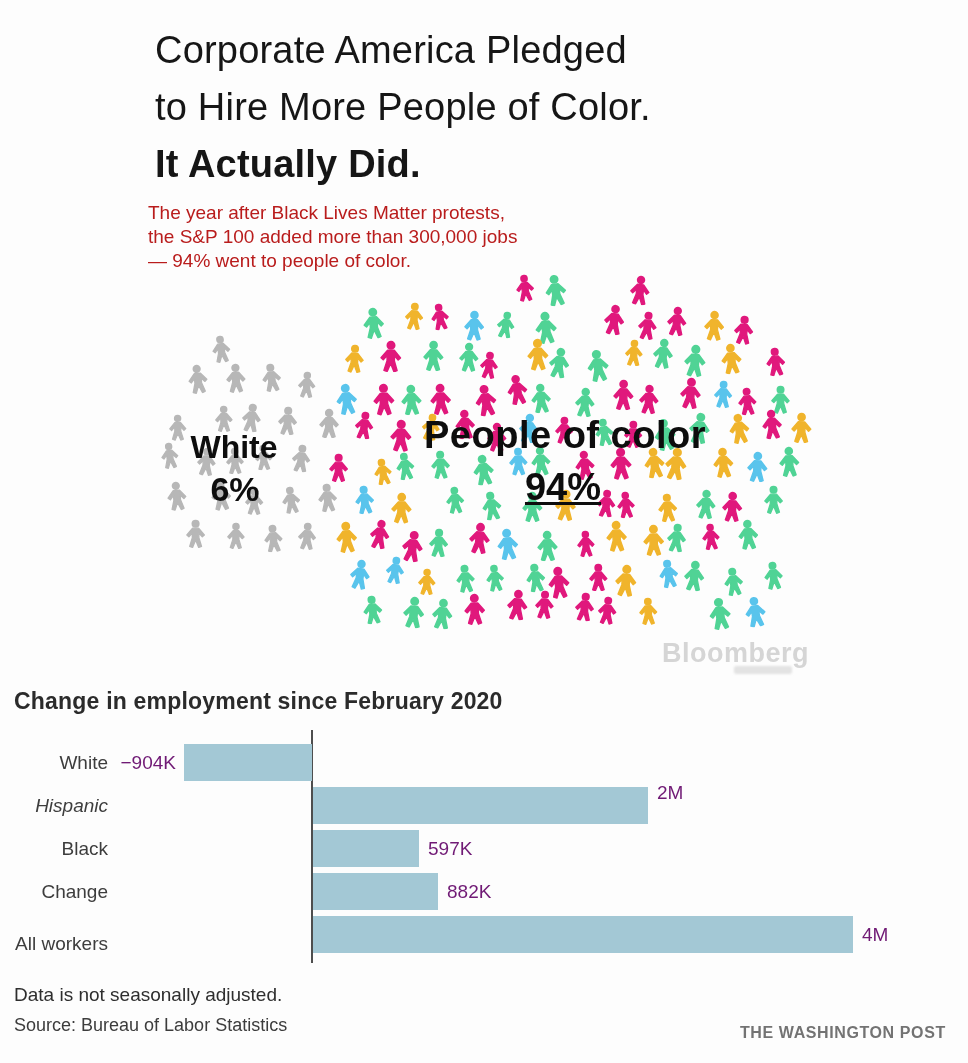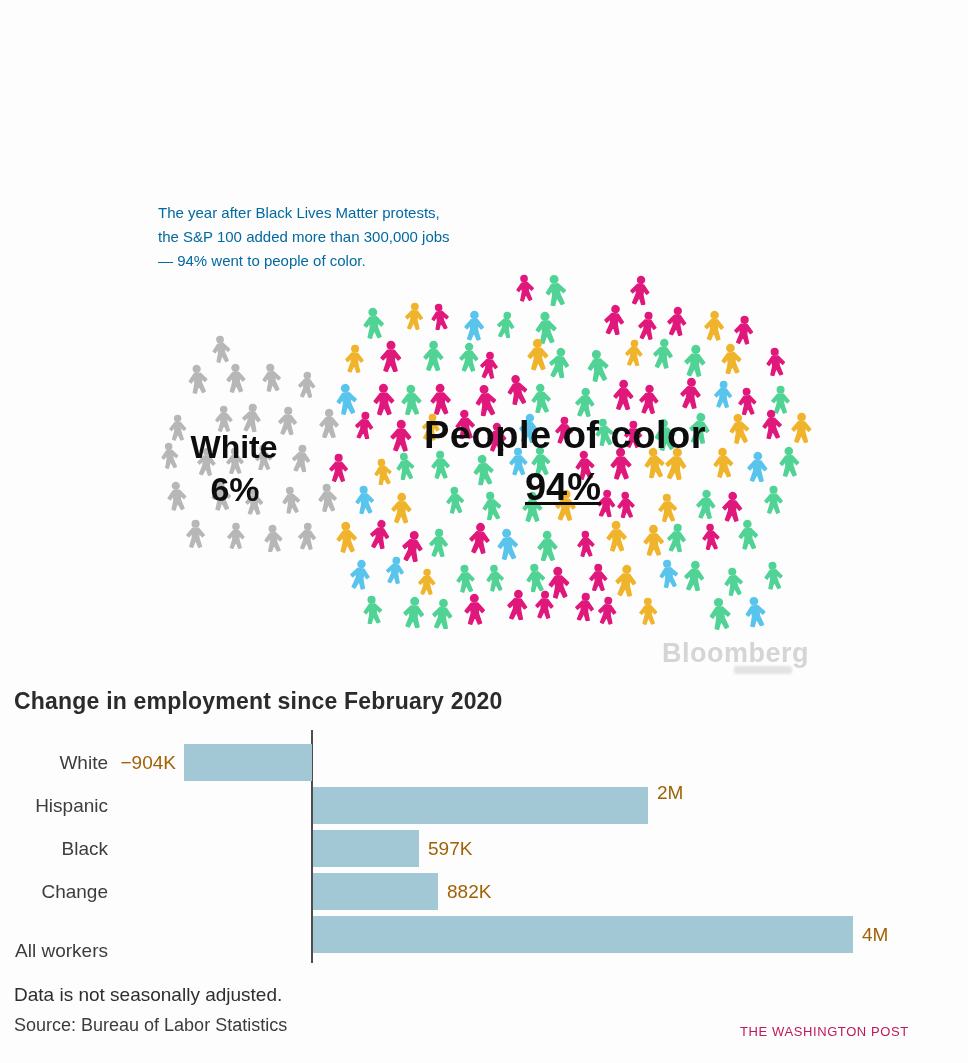--- a/index.html
+++ b/index.html
@@ -3,48 +3,53 @@
 <meta charset="utf-8">
 <style>
   html,body{margin:0;padding:0;background:#ffffff;}
   .page{
     position:relative;width:968px;height:1063px;background:#fdfdfd;overflow:hidden;
     font-family:"Liberation Sans","DejaVu Sans",sans-serif;color:#1a1a1a;
   }
   
   .title{position:absolute;left:155px;top:22px;font-size:38px;line-height:57px;color:#161616;letter-spacing:.2px;}
   .title .bold{font-weight:bold;}
-  .subtitle{position:absolute;left:158px;top:201px;font-size:15px;line-height:24px;color:#0369a1;}
+  .subtitle{position:absolute;left:148px;top:201px;font-size:19px;line-height:24px;color:#b91c1c;}
   
   .pictogram{position:absolute;left:0;top:278px;width:968px;height:378px;}
   .fig{position:absolute;pointer-events:none;}
   .group-label{position:absolute;transform:translateX(-50%);font-weight:bold;color:#0d0d0d;white-space:nowrap;z-index:5;}
   .lbl-white{left:234px;top:151px;font-size:32px;}
   .lbl-white-pct{left:235px;top:192px;font-size:34px;}
   .lbl-poc{left:565px;top:136px;font-size:38px;letter-spacing:.5px;}
   .lbl-poc-pct{left:563px;top:188px;font-size:38px;text-decoration:underline;}
   .watermark{position:absolute;left:662px;top:638px;font-size:27px;font-weight:bold;color:#d5d5d5;letter-spacing:.5px;}
   .watermark-sub{position:absolute;left:734px;top:666px;width:58px;height:8px;background:#e3e3e3;border-radius:2px;filter:blur(1px);}
   
   .chart-title{position:absolute;left:14px;top:688px;font-size:23px;font-weight:bold;color:#2b2b2b;letter-spacing:.2px;}
   .chart{position:absolute;left:0;top:728px;width:968px;height:240px;}
   .axis{position:absolute;left:311px;top:2px;width:2px;height:233px;background:#4e4e4e;}
   .bar-row-label{position:absolute;width:108px;text-align:right;font-size:19px;color:#3d3d3d;}
   .bar{position:absolute;background:#a3c8d5;}
-  .bar-value{position:absolute;font-size:19px;color:#a16207;white-space:nowrap;}
+  .bar-value{position:absolute;font-size:19px;color:#701a75;white-space:nowrap;}
   
   .footnote{position:absolute;left:14px;top:984px;font-size:19px;color:#2e2e2e;}
   .source{position:absolute;left:14px;top:1015px;font-size:18px;color:#3c3c3c;}
-  .wapo{position:absolute;left:740px;top:1024px;font-size:13px;font-weight:400;color:#be185d;letter-spacing:.6px;}
+  .wapo{position:absolute;left:740px;top:1024px;font-size:16px;font-weight:700;color:#737373;letter-spacing:.6px;}
 </style>
 </head>
 <body>
 
 <div class="page">
 
+  <div class="title">
+    <div>Corporate America Pledged</div>
+    <div>to Hire More People of Color.</div>
+    <div class="bold">It Actually Did.</div>
+  </div>
 
   <div class="subtitle">
     <div>The year after Black Lives Matter protests,</div>
     <div>the S&amp;P 100 added more than 300,000 jobs</div>
     <div>— 94% went to people of color.</div>
   </div>
 
   <svg width="0" height="0" style="position:absolute" aria-hidden="true">
     <defs>
       <g id="person" fill="currentColor" stroke="currentColor" stroke-width="1.5" stroke-linejoin="round">
@@ -489,30 +494,30 @@
 
   <div class="watermark">Bloomberg</div>
   <div class="watermark-sub"></div>
 
   <div class="chart-title">Change in employment since February 2020</div>
   <div class="chart" id="bar-chart">
     <div class="axis"></div>
   <div class="bar-row-label" style="left: 0px; top: 16px; line-height: 37px;">White</div>
       <div class="bar" style="left: 184px; top: 16px; width: 128px; height: 37px; background: rgb(163, 200, 213);"></div>
       <div class="bar-value" style="left: 106px; top: 16px; width: 70px; text-align: right; line-height: 37px;">−904K</div>
-      <div class="bar-row-label" style="left: 0px; top: 59px; line-height: 37px;">Hispanic</div>
+      <div class="bar-row-label" style="left: 0px; top: 59px; line-height: 37px; font-style: italic;">Hispanic</div>
       <div class="bar" style="left: 313px; top: 59px; width: 335px; height: 37px; background: rgb(163, 200, 213);"></div>
       <div class="bar-value" style="left: 657px; top: 46px; line-height: 37px;">2M</div>
       <div class="bar-row-label" style="left: 0px; top: 102px; line-height: 37px;">Black</div>
       <div class="bar" style="left: 313px; top: 102px; width: 106px; height: 37px; background: rgb(163, 200, 213);"></div>
       <div class="bar-value" style="left: 428px; top: 102px; line-height: 37px;">597K</div>
       <div class="bar-row-label" style="left: 0px; top: 145px; line-height: 37px;">Change</div>
       <div class="bar" style="left: 313px; top: 145px; width: 125px; height: 37px; background: rgb(163, 200, 213);"></div>
       <div class="bar-value" style="left: 447px; top: 145px; line-height: 37px;">882K</div>
-      <div class="bar-row-label" style="left: 0px; top: 204px; line-height: 37px;">All workers</div>
+      <div class="bar-row-label" style="left: 0px; top: 197px; line-height: 37px;">All workers</div>
       <div class="bar" style="left: 313px; top: 188px; width: 540px; height: 37px; background: rgb(163, 200, 213);"></div>
       <div class="bar-value" style="left: 862px; top: 188px; line-height: 37px;">4M</div>
     </div>
 
   <div class="footnote">Data is not seasonally adjusted.</div>
   <div class="source">Source: Bureau of Labor Statistics</div>
   <div class="wapo">THE WASHINGTON POST</div>
 
 </div>
 

